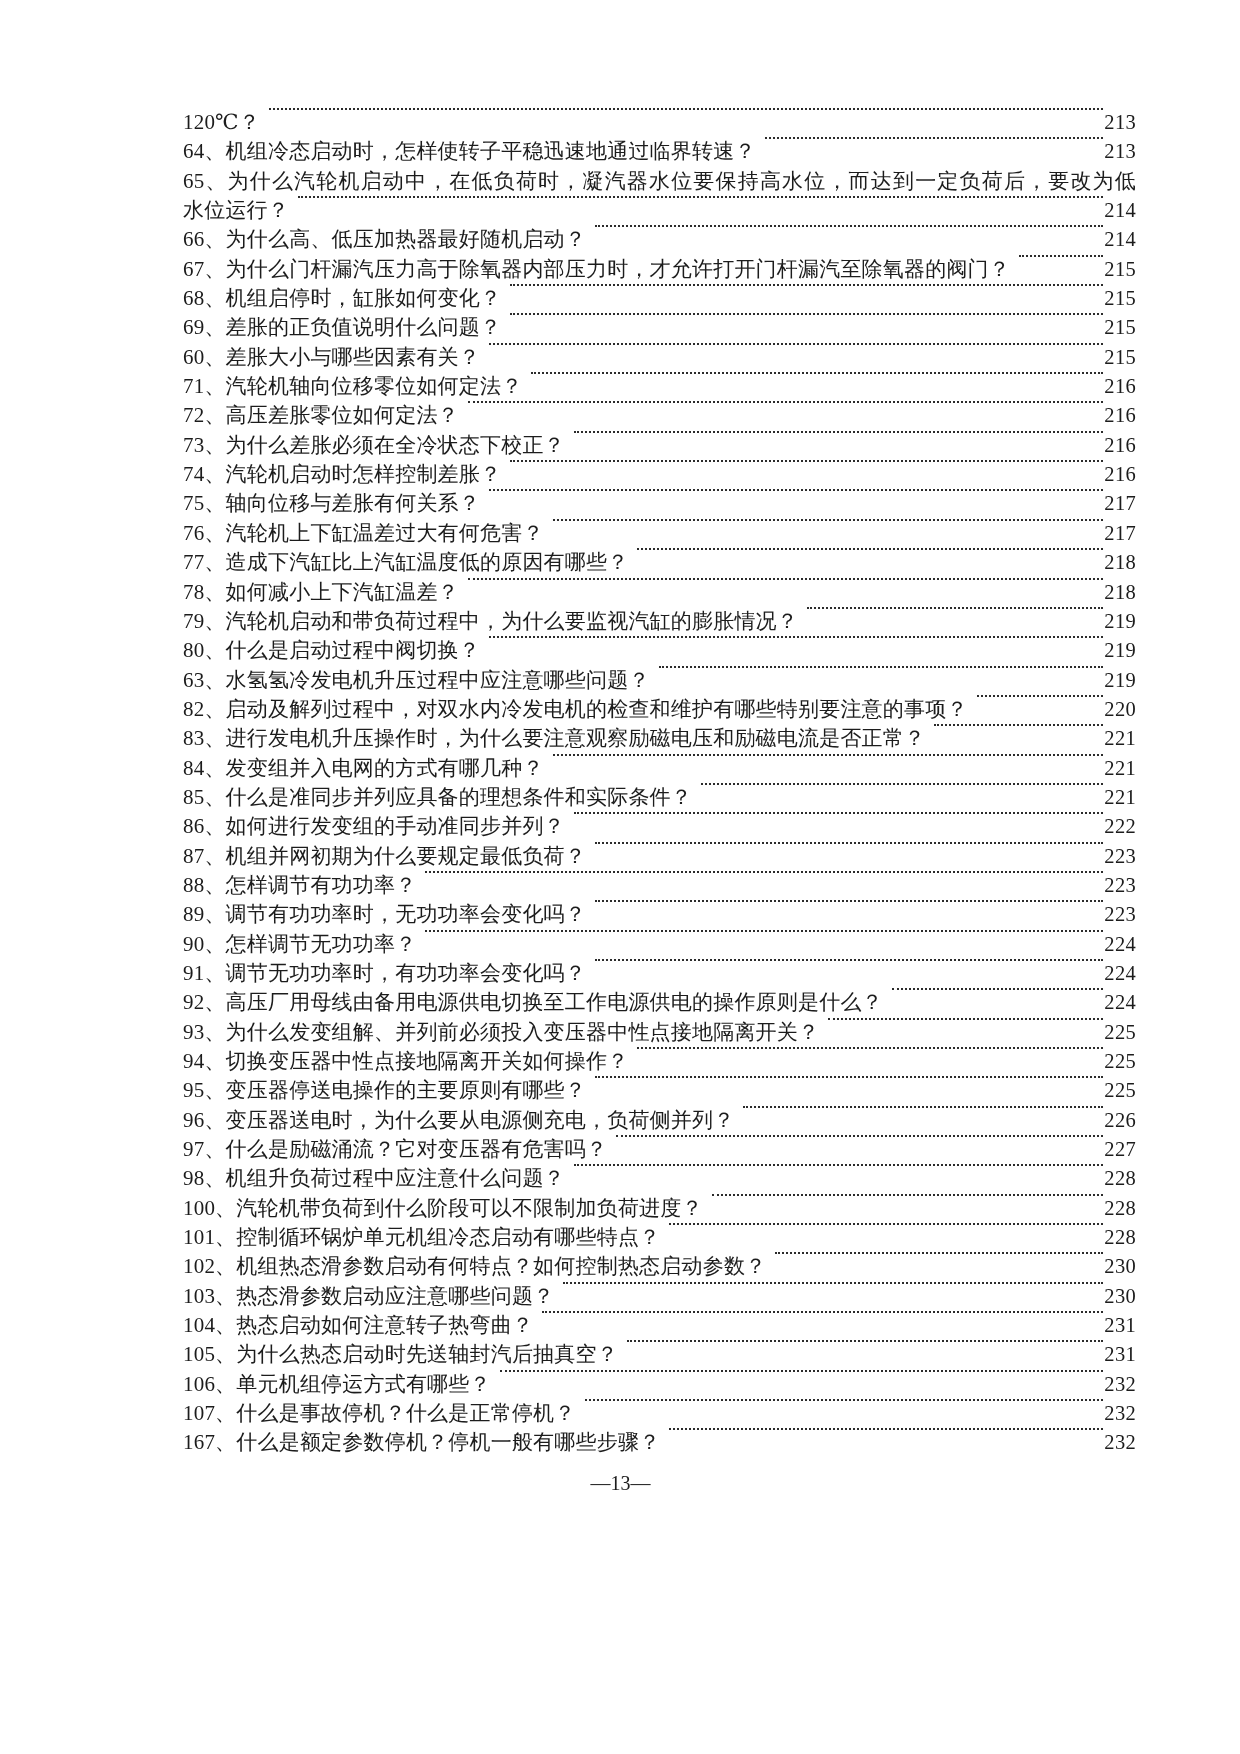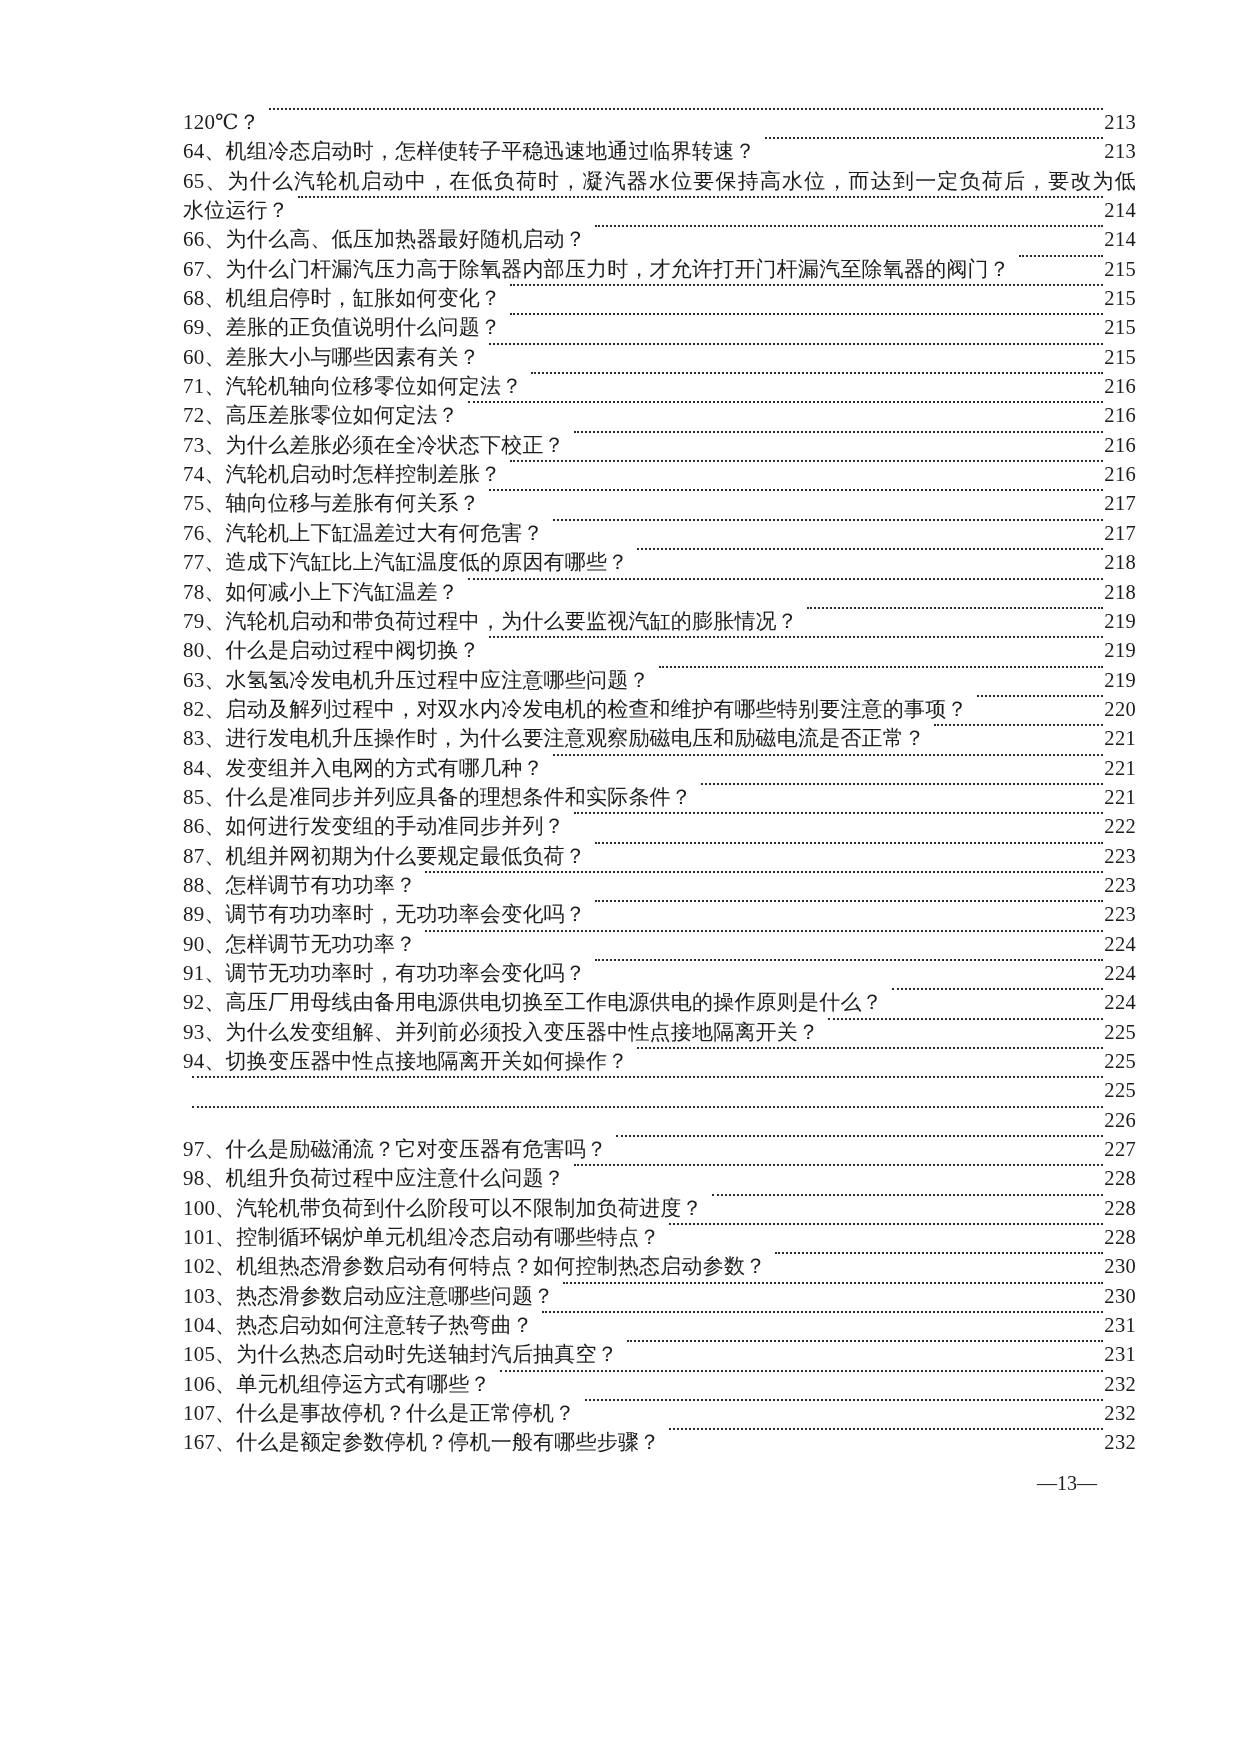--- a/index.html
+++ b/index.html
@@ -51,21 +51,21 @@
     align-self: baseline;
   }
   .toc-row .pn {
     flex: 0 0 auto;
     font-size: 20.5px;
     letter-spacing: 0.3px;
   }
   .footer {
     margin-top: 14px;
     width: 100%;
-    text-align: right;
+    text-align: center;
     font-size: 20px;
     color: #1c1c1c;
     
     margin-left: -39px;
   }
 </style>
 </head>
 <body>
 
 <div class="page">
@@ -261,25 +261,27 @@
     <span class="pn">225</span>
   </div>
 
   <div class="toc-row">
     <span class="t">94、切换变压器中性点接地隔离开关如何操作？</span>
     <span class="leader"></span>
     <span class="pn">225</span>
   </div>
 
   <div class="toc-row">
+    <span class="t">95、变压器停送电操作的主要原则有哪些？</span>
     <span class="leader"></span>
     <span class="pn">225</span>
   </div>
 
   <div class="toc-row">
+    <span class="t">96、变压器送电时，为什么要从电源侧充电，负荷侧并列？</span>
     <span class="leader"></span>
     <span class="pn">226</span>
   </div>
 
   <div class="toc-row">
     <span class="t">97、什么是励磁涌流？它对变压器有危害吗？</span>
     <span class="leader"></span>
     <span class="pn">227</span>
   </div>
 

